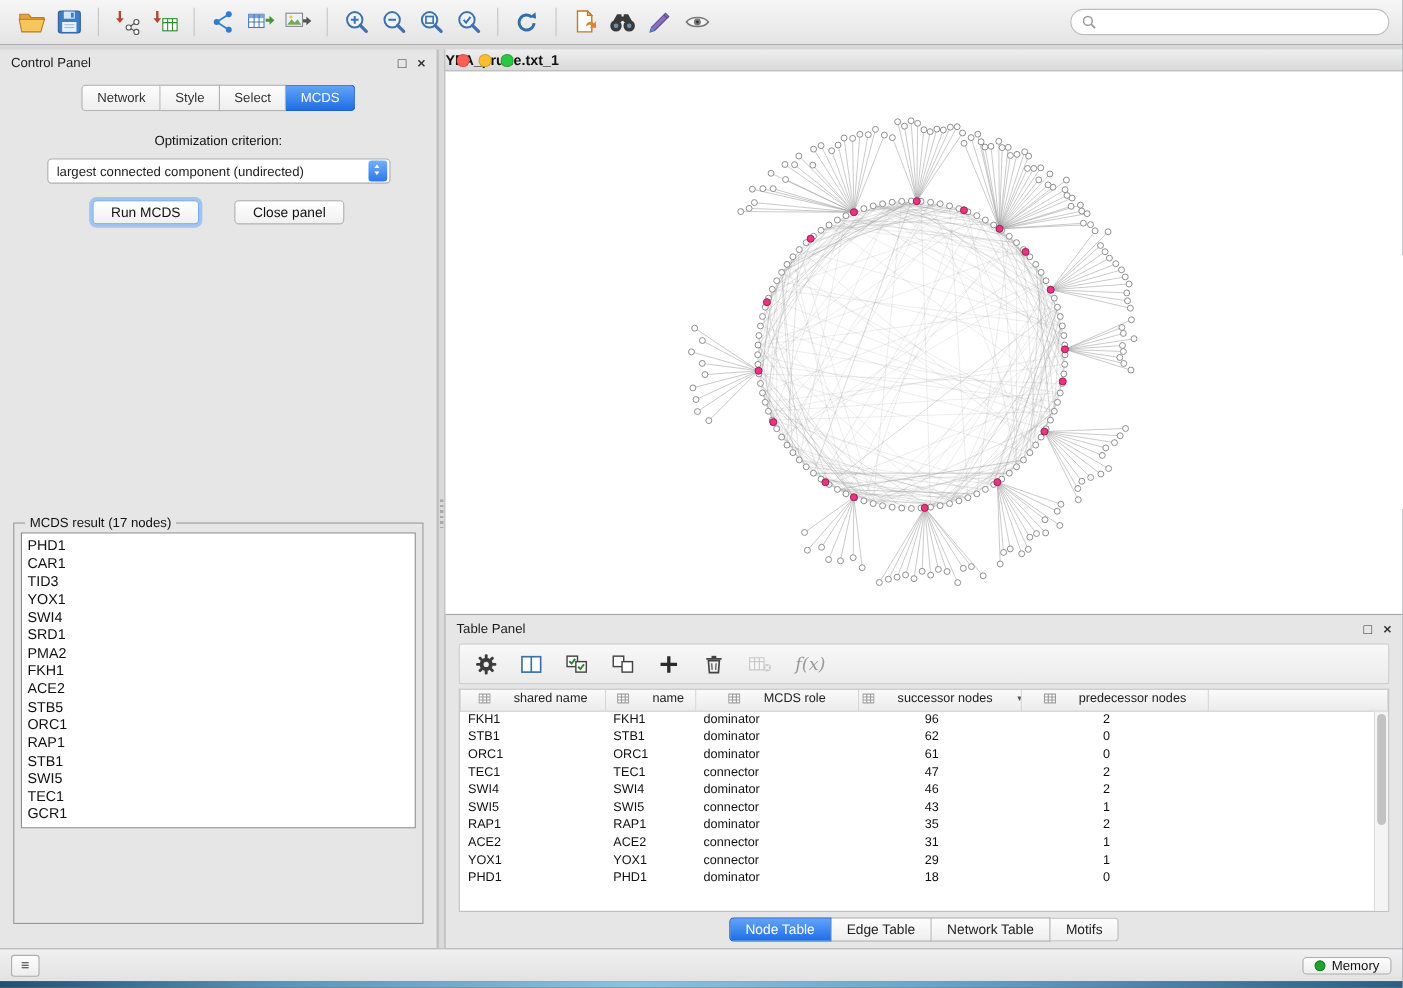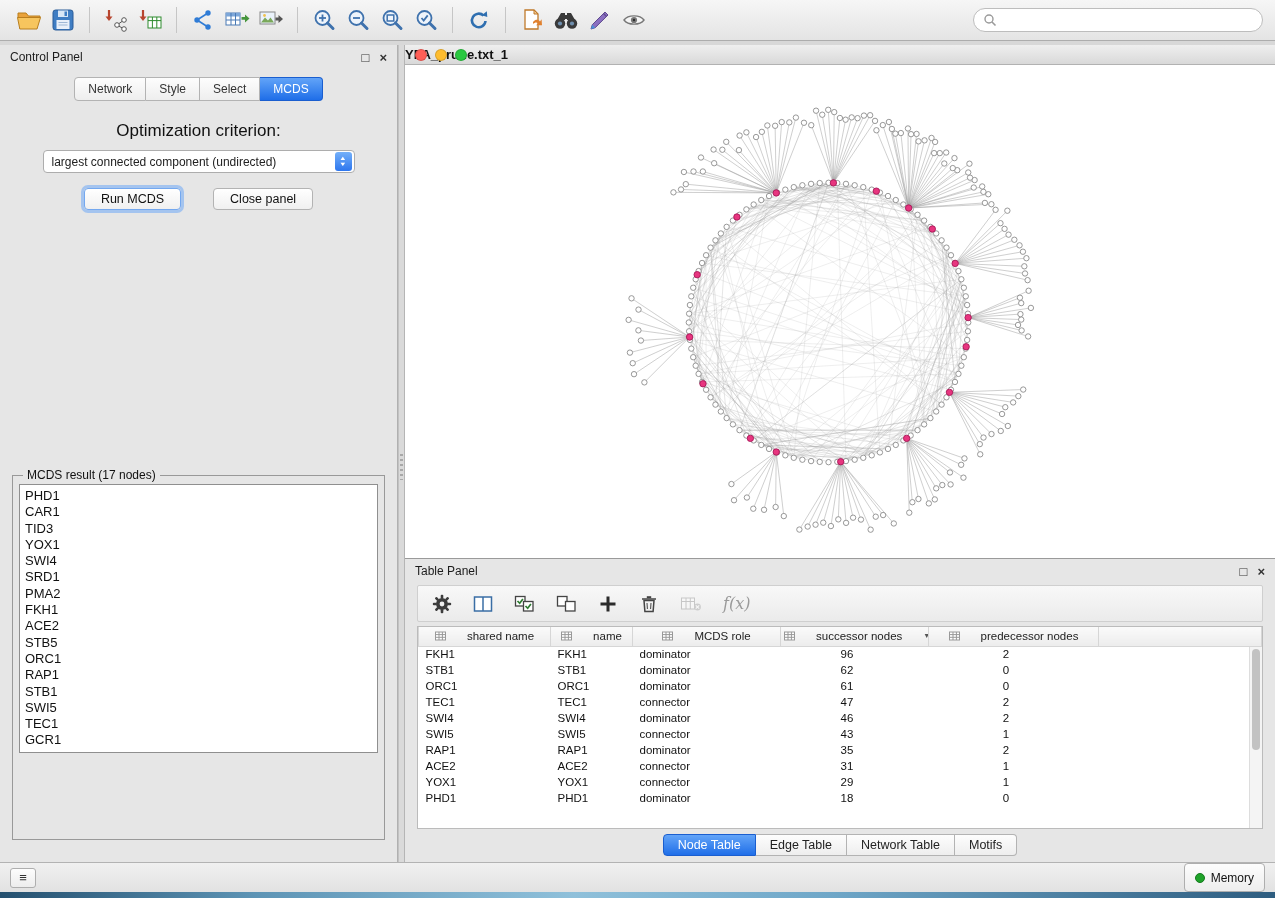--- a/index.html
+++ b/index.html
@@ -21,21 +21,21 @@
   
   .control-panel{width:398px;background:#e6e6e6;display:flex;flex-direction:column;border-right:1px solid #b0b0b0}
   .panel-header{height:24px;display:flex;align-items:center;padding:0 10px;font-size:12px;color:#1c1c1c;flex-shrink:0}
   .win-btns{margin-left:auto;display:flex;gap:10px;color:#333;font-size:13px;line-height:1}
   .win-btns span{cursor:default}
   .ctabs{display:flex;justify-content:center;margin-top:8px;flex-shrink:0}
   .ctab{font-size:12px;padding:4px 13px;background:linear-gradient(#fdfdfd,#eeeeee);border:1px solid #b3b3b3;border-left:none;color:#333;cursor:default}
   .ctab:first-child{border-left:1px solid #b3b3b3;border-radius:4px 0 0 4px}
   .ctab:last-child{border-radius:0 4px 4px 0}
   .ctab.sel{background:linear-gradient(#62a4f8,#1f6ee8);border-color:#1a5ecf;color:#fff}
-  .opt-label{margin-top:20px;text-align:center;font-size:17px;color:#111;flex-shrink:0}
+  .opt-label{margin-top:20px;text-align:center;font-size:12px;color:#111;flex-shrink:0}
   .dropdown{margin:9px auto 0;width:312px;height:23px;background:#fff;border:1px solid #adadad;border-radius:4px;display:flex;align-items:center;font-size:12px;padding:0 1px 0 8px;flex-shrink:0}
   .dropdown .dd-value{flex:1;white-space:nowrap;overflow:hidden}
   .stepper{width:17px;height:19px;background:linear-gradient(#74b0f9,#2d76ee);border-radius:3px;color:#fff;display:flex;flex-direction:column;align-items:center;justify-content:center;line-height:1;margin-right:1px}
   .stepper span{font-size:5.5px;transform:scaleX(1.4)}
   .btn-row{display:flex;justify-content:center;gap:32px;margin-top:15px;flex-shrink:0}
   .mac-btn{font-size:12.5px;font-family:"Liberation Sans",sans-serif;padding:3px 16px;background:linear-gradient(#ffffff,#f0f0f0);border:1px solid #b3b3b3;border-radius:4px;color:#111;cursor:default}
   .mac-btn.focused{border-color:#74a8ef;box-shadow:0 0 0 3px rgba(110,168,245,.55)}
   .result-fieldset{margin:0 12px 22px 12px;border:1px solid #999;height:372px;display:flex;flex-direction:column;padding:2px 6px 8px 6px}
   .result-fieldset legend{font-size:12px;color:#111;padding:0 4px;margin-left:4px}
   .result-list{flex:1;background:#fff;border:1px solid #8f8f8f;padding:3px 5px;overflow:hidden;font-size:13px;line-height:16.3px;color:#111}
@@ -70,21 +70,21 @@
   .vthumb{position:absolute;top:2px;left:2px;width:8px;height:56%;background:#c2c2c2;border-radius:4px}
   .btabs{display:flex;justify-content:center;margin:5px 0 6px 0;flex-shrink:0}
   .btab{font-size:12.5px;padding:3px 14px;background:linear-gradient(#fdfdfd,#eeeeee);border:1px solid #b3b3b3;border-left:none;color:#222;cursor:default}
   .btab:first-child{border-left:1px solid #b3b3b3;border-radius:4px 0 0 4px}
   .btab:last-child{border-radius:0 4px 4px 0}
   .btab.sel{background:linear-gradient(#62a4f8,#1f6ee8);border-color:#1a5ecf;color:#fff}
 
   
   .statusbar{height:30px;background:linear-gradient(#f0f0f0,#e2e2e2);border-top:1px solid #b3b3b3;display:flex;align-items:center;padding:0 10px;flex-shrink:0}
   .list-btn{width:26px;height:20px;border:1px solid #aeaeae;border-radius:3px;background:linear-gradient(#fdfdfd,#ededed);display:flex;align-items:center;justify-content:center;font-size:13px;color:#333}
-  .memory-btn{margin-left:auto;height:29px;border:1px solid #aeaeae;border-radius:4px;background:linear-gradient(#fdfdfd,#ededed);display:flex;align-items:center;gap:6px;padding:2px 10px;font-size:12px;color:#111}
+  .memory-btn{margin-left:auto;height:16px;border:1px solid #aeaeae;border-radius:4px;background:linear-gradient(#fdfdfd,#ededed);display:flex;align-items:center;gap:6px;padding:2px 10px;font-size:12px;color:#111}
   .mem-dot{width:10px;height:10px;border-radius:50%;background:#1fa32a;border:1px solid #157a1e}
 </style>
 </head>
 <body>
 
 <div class="app">
 
   <div class="toolbar">
     <button class="tb-btn">
       <svg width="26" height="22" viewBox="0 0 26 22">

